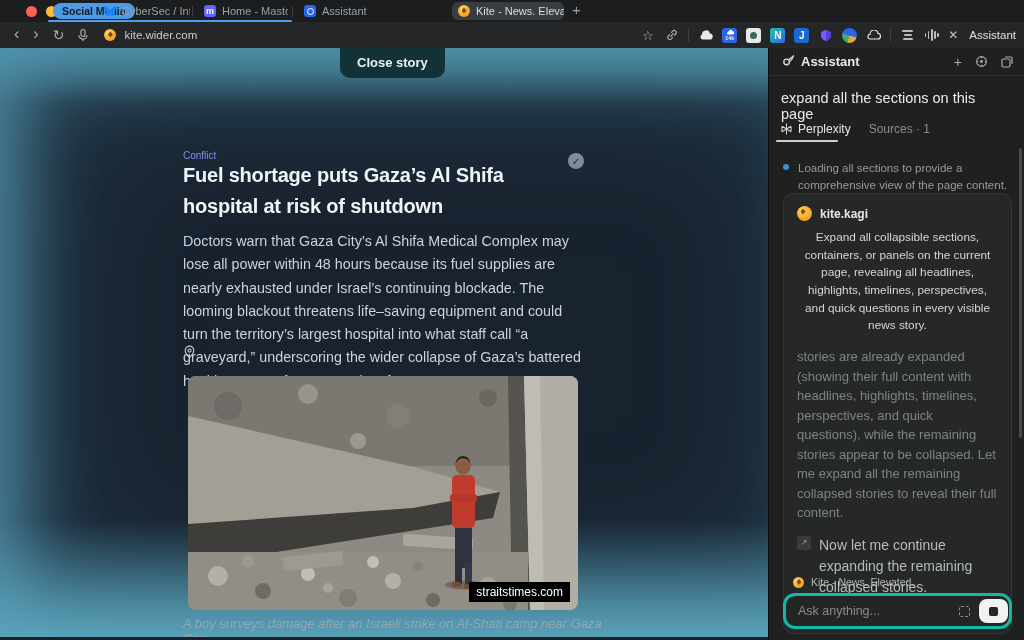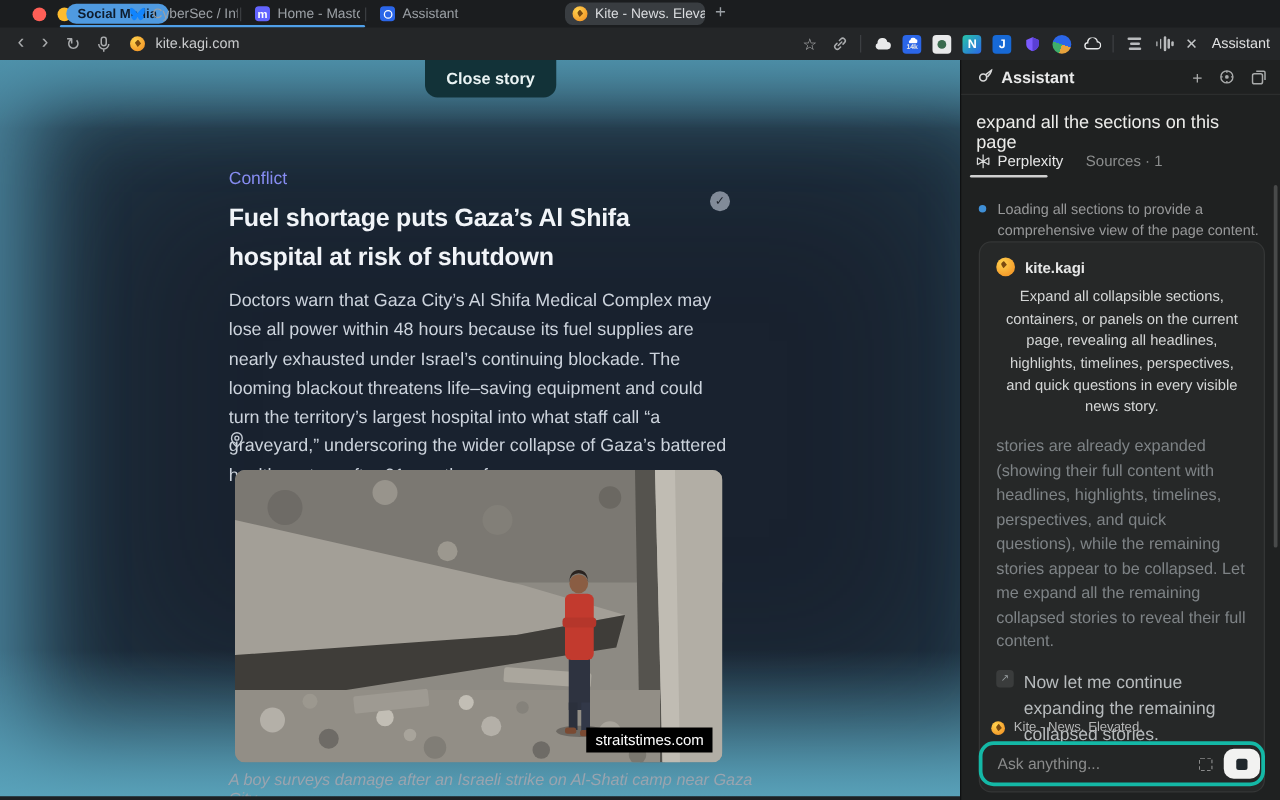--- a/index.html
+++ b/index.html
@@ -55,21 +55,21 @@
   .glow-top { position:absolute; left:0; right:0; top:0; height:55px; pointer-events:none;
     background:linear-gradient(to bottom, rgba(80,150,175,.75), rgba(80,150,175,0)); }
   .page-bottom-edge { position:absolute; left:0; bottom:0; width:768px; height:3px; background:#1d2124; }
 
   .close-story { position:absolute; left:340px; top:0px; background:#123238; color:#e9f3f3;
     font-size:13px; font-weight:600; border:none; border-radius:0 0 10px 10px; padding:7px 17px 8px; }
   .check-badge { position:absolute; left:568px; top:105px; width:16px; height:16px; border-radius:50%;
     background:rgba(148,158,170,.85); color:#20262e; font-size:10px; display:flex; align-items:center; justify-content:center; }
 
   .col { position:absolute; left:183px; width:400px; }
-  .category { top:86px; color:#868cf1; font-size:14px; }
+  .category { top:102px; color:#868cf1; font-size:10px; }
   .headline { top:112px; color:#f1f4f8; font-size:20px; font-weight:700; line-height:1.55; letter-spacing:-.2px; }
   .body-text { top:182px; color:#ccd3dc; font-size:14.3px; line-height:1.63; }
   .location { top:297px; color:#c6cdd6; font-size:13.5px; display:flex; align-items:center; gap:7px; }
 
   .photo { position:absolute; left:188px; top:328px; width:390px; height:234px; border-radius:8px; overflow:hidden; }
   .credit { position:absolute; right:8px; bottom:8px; background:#000; color:#fff; font-size:12px; padding:3px 7px; }
   .caption { top:568px; color:#9aa4af; font-size:13px; font-style:italic; width:420px; }
 
   
   .panel { position:absolute; left:768px; top:48px; width:256px; height:592px; background:#1f2121; border-left:1px solid #0f1011; }
@@ -164,21 +164,21 @@
     <span class="nav-ic chev">›</span>
     <span class="nav-ic">↻</span>
     <span class="nav-ic">
       <svg width="10" height="13" viewBox="0 0 10 13">
           <rect x="3" y="0.5" width="4" height="7" rx="2" fill="none" stroke="#a9abad" stroke-width="1.2"></rect>
           <path d="M1 6.2a4 4 0 0 0 8 0M5 10v2.3" fill="none" stroke="#a9abad" stroke-width="1.2"></path>
         </svg>
     </span>
     <div class="url-row">
       <span class="favicon fav-kite"></span>
-      <span class="url-text">kite.kagi.com</span>
+      <span class="url-text">kite.wider.com</span>
     </div>
 
     <div class="tool-right">
       <span class="mini" style="font-size:13px; color:#b9bbbd;">☆</span>
       <span class="mini">
         <svg width="12" height="12" viewBox="0 0 12 12">
             <path d="M4.6 7.4 7.4 4.6M5.5 3.4l1.2-1.2a2 2 0 0 1 2.9 2.9L8.4 6.3M6.5 8.6 5.3 9.8a2 2 0 0 1-2.9-2.9l1.2-1.2" fill="none" stroke="#a9abad" stroke-width="1.2" stroke-linecap="round"></path>
           </svg>
       </span>
       <span class="vdiv"></span>

